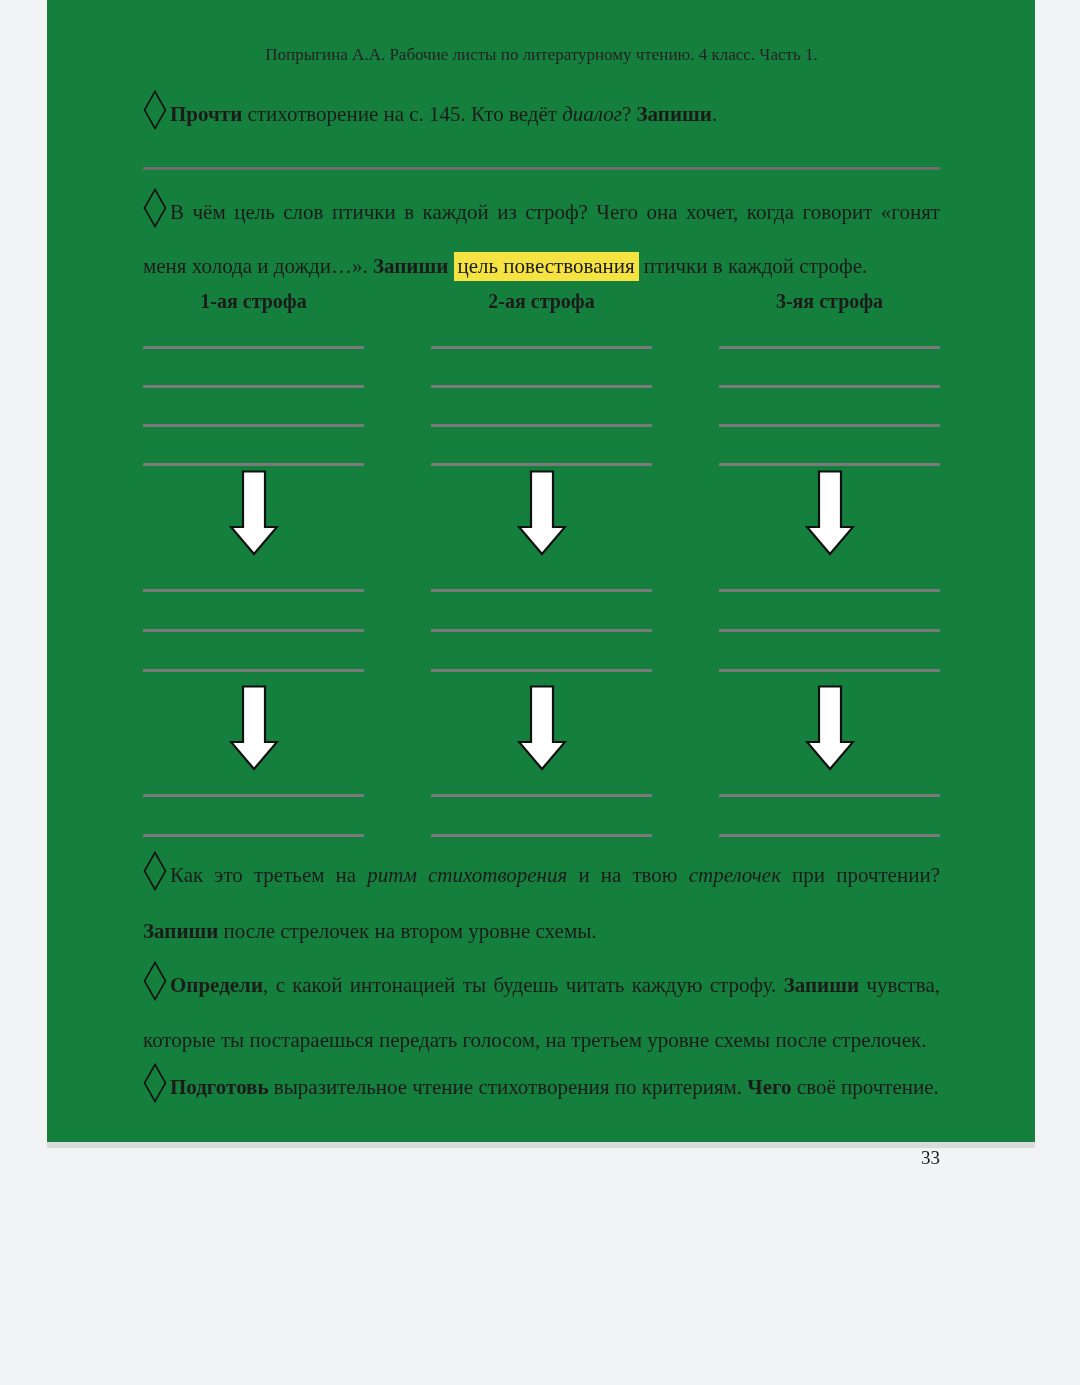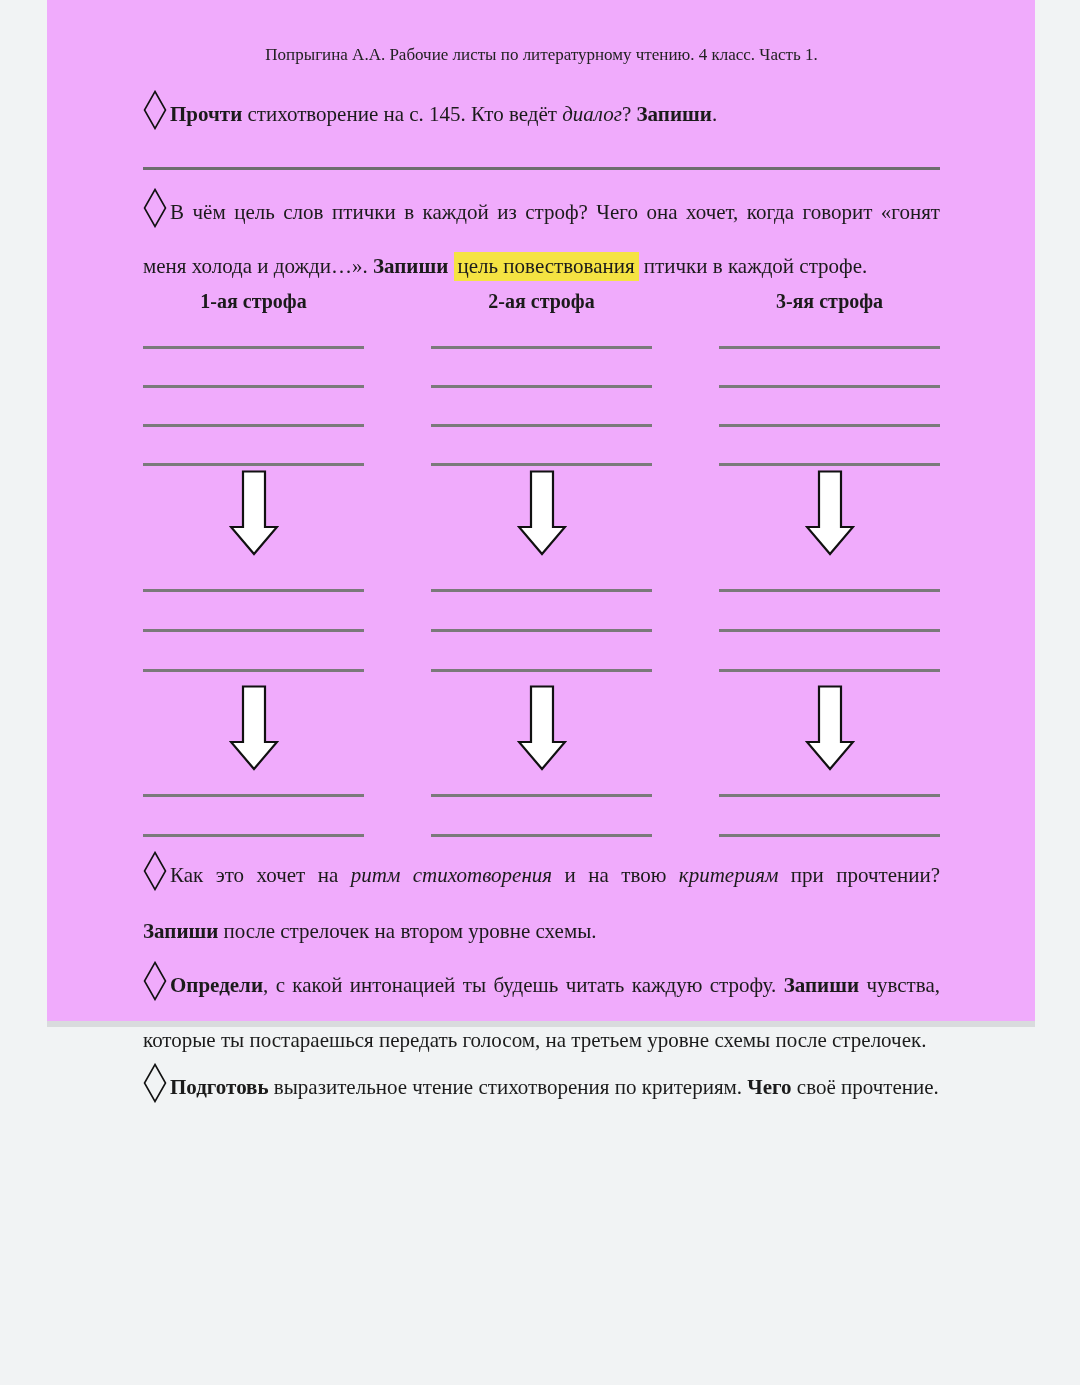--- a/index.html
+++ b/index.html
@@ -13,22 +13,22 @@
     font-family: "Liberation Serif", "DejaVu Serif", serif;
     color: #1b1b1b;
     overflow: hidden;
     position: relative;
   }
   .page {
     position: absolute;
     left: 47px;
     top: 0;
     width: 988px;
-    height: 1027px;
-    background: #f0abfc;
+    height: 1148px;
+    background: #15803d;
     box-sizing: border-box;
     padding: 44px 95px 0 96px;
   }
   .page-bottom-edge {
     position: absolute;
     left: 0;
     bottom: 0;
     width: 100%;
     height: 6px;
     background: #d9dbdd;
@@ -217,31 +217,32 @@
         <div class="blank"></div>
         <div class="blank"></div>
       </div>
     </div>
 
   </div>
 
   <p class="task t3">
     <span class="diamond"><svg width="24" height="40" viewBox="0 0 24 40">
           <polygon points="12,1.5 22.5,20 12,38.5 1.5,20" fill="none" stroke="#111111" stroke-width="1.6"></polygon>
-        </svg></span><span>Как это хочет на </span><i>ритм стихотворения</i><span> и на твою </span><i>критериям</i><span> при прочтении? </span><b>Запиши</b><span> после стрелочек на втором уровне схемы.</span>
+        </svg></span><span>Как это третьем на </span><i>ритм стихотворения</i><span> и на твою </span><i>стрелочек</i><span> при прочтении? </span><b>Запиши</b><span> после стрелочек на втором уровне схемы.</span>
   </p>
 
   <p class="task t4">
     <span class="diamond"><svg width="24" height="40" viewBox="0 0 24 40">
           <polygon points="12,1.5 22.5,20 12,38.5 1.5,20" fill="none" stroke="#111111" stroke-width="1.6"></polygon>
         </svg></span><b>Определи</b><span>, с какой интонацией ты будешь читать каждую строфу. </span><b>Запиши</b><span> чувства, которые ты постараешься передать голосом, на третьем уровне схемы после стрелочек.</span>
   </p>
 
   <p class="task t5">
     <span class="diamond"><svg width="24" height="40" viewBox="0 0 24 40">
           <polygon points="12,1.5 22.5,20 12,38.5 1.5,20" fill="none" stroke="#111111" stroke-width="1.6"></polygon>
         </svg></span><b>Подготовь</b><span> выразительное чтение стихотворения по критериям. </span><b>Чего</b><span> своё прочтение.</span>
   </p>
 
+  <div class="page-number">33</div>
 
   <div class="page-bottom-edge"></div>
 
 </div>
 
 </body></html>

